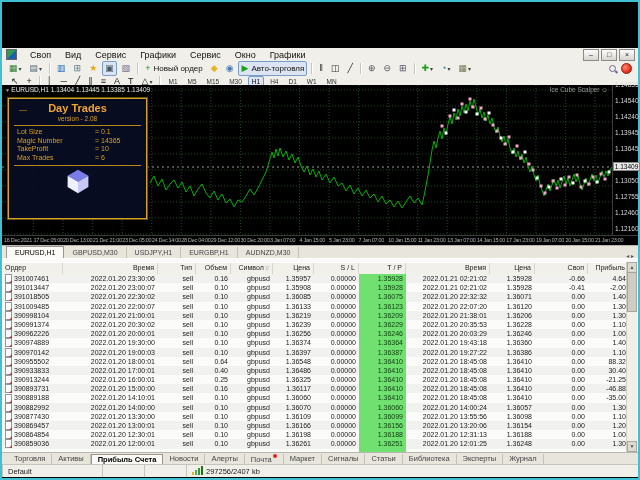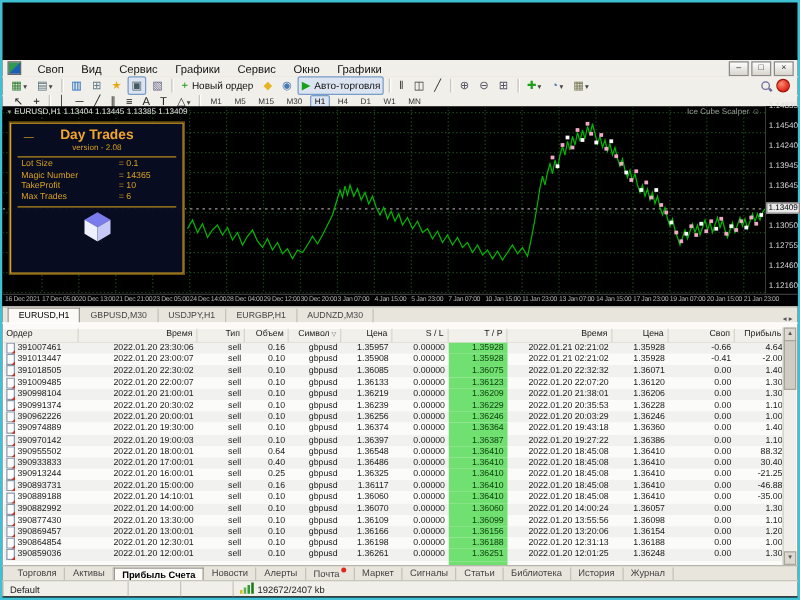--- a/index.html
+++ b/index.html
@@ -774,31 +774,31 @@
       <span class="btab">Торговля</span>
       <span class="btab">Активы</span>
       <span class="btab active">Прибыль Счета</span>
       <span class="btab">Новости</span>
       <span class="btab">Алерты</span>
       <span class="btab">Почта<span class="badge-dot"></span></span>
       <span class="btab">Маркет</span>
       <span class="btab">Сигналы</span>
       <span class="btab">Статьи</span>
       <span class="btab">Библиотека</span>
-      <span class="btab">История</span>
+      <span class="btab">Эксперты</span>
       <span class="btab">Журнал</span>
     </div>
 
   <div id="statusbar" class="band">
     <div id="seg-profile" class="seg">Default</div>
     <div class="seg empty1"></div>
     <div class="seg empty2"></div>
     <div id="seg-traffic" class="seg">
       <span id="traffic-bars">
           <i style="height:3px;background:#d8c020"></i>
           <i style="height:5px;background:#58b058"></i>
           <i style="height:7px;background:#2f9c2f"></i>
           <i style="height:9px;background:#187818"></i>
         </span>
-      <span>192672/2407 kb</span>
+      <span>297256/2407 kb</span>
     </div>
   </div>
 </div>
 
 </body></html>

